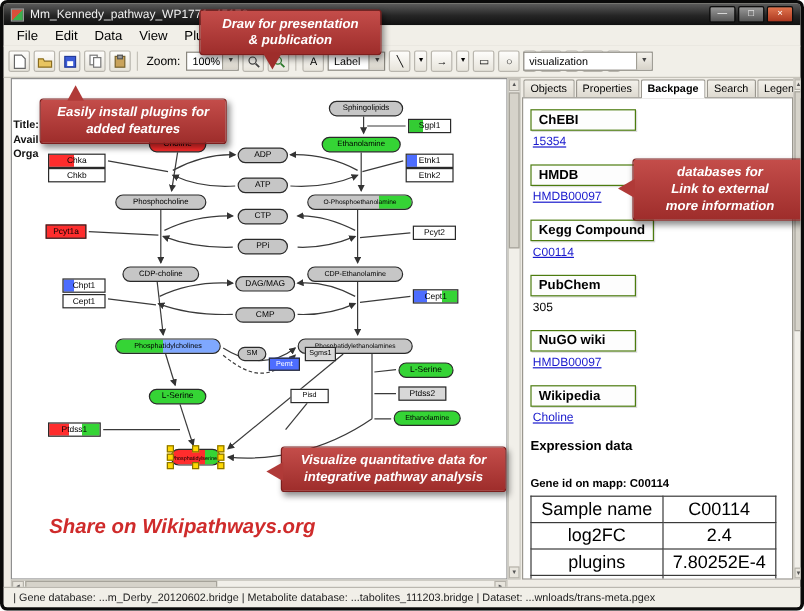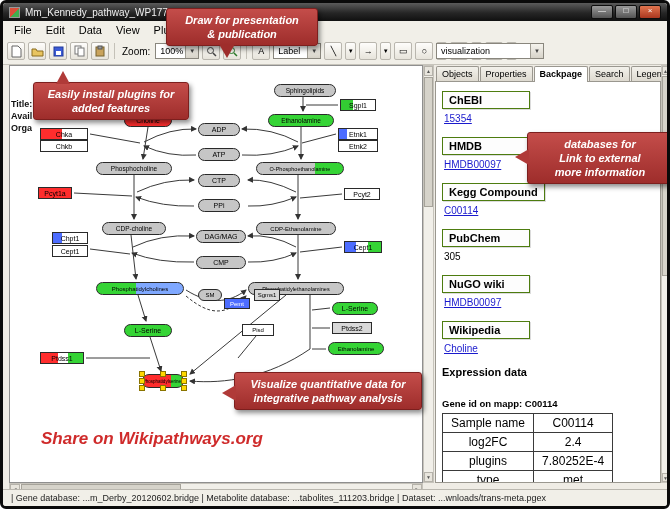--- a/index.html
+++ b/index.html
@@ -38,21 +38,21 @@
   .sidepanel{position:absolute;left:431px;top:62px;width:227px;height:418px;background:#efece5;}
   .tabs{display:flex;gap:1px;padding:1px 2px 0;height:16px;}
   .tab{font-size:9px;padding:2px 5px;background:linear-gradient(#f3f1eb,#dcd8ce);border:1px solid #9a978f;border-bottom:none;border-radius:2px 2px 0 0;white-space:nowrap;}
   .tab.active{background:#fff;font-weight:bold;position:relative;z-index:2;}
   .panel-content{position:absolute;left:1px;right:0;top:16px;bottom:0;background:#fff;border:1px solid #9a978f;padding:8px 6px;box-sizing:border-box;overflow:hidden;}
   .bp-header{display:inline-block;min-width:88px;border:1px solid #4d7c0f;background:#fdfdfd;font-size:11px;font-weight:bold;padding:2px 6px;box-sizing:border-box;box-shadow:1px 1px 0 #dcdcdc;}
   .bp-value{font-size:10px;margin:4px 0 12px 2px;}
   .bp-link{color:#1a1acd;text-decoration:underline;cursor:pointer;}
   .bp-exp{font-size:11px;font-weight:bold;margin:8px 0 20px;}
   .bp-geneid{font-size:9.5px;font-weight:bold;margin-bottom:4px;}
-  table.bp{border-collapse:collapse;font-size:12px;border-radius:32px;}
+  table.bp{border-collapse:collapse;font-size:15px;border-radius:32px;}
   table.bp td{border:1px solid #3a3a3a;padding:2px 8px;text-align:center;min-width:50px;background:#fff;}
   
   .statusbar{position:absolute;left:0;right:0;bottom:0;height:17px;background:#f1efe8;border-top:1px solid #bab7af;font-size:9px;line-height:16px;padding:0 8px;color:#222;white-space:nowrap;overflow:hidden;box-sizing:border-box;}
   
   .callout{position:absolute;background:linear-gradient(#c44d4a,#9e2d2b);border:1px solid #7c1f1e;color:#fff;font-weight:bold;font-style:italic;text-align:center;font-size:11px;line-height:14px;padding:4px 8px;border-radius:3px;box-shadow:2px 3px 5px rgba(0,0,0,.45);z-index:60;}
   .callout .ptr{position:absolute;width:0;height:0;}
   .co-draw{left:163px;top:5px;width:134px;}
   .co-draw .ptr{bottom:-13px;left:52px;border-left:8px solid transparent;border-right:8px solid transparent;border-top:14px solid #9e2d2b;}
   .co-plugins{left:30px;top:79px;width:138px;}
   .co-plugins .ptr{top:-12px;left:22px;border-left:7px solid transparent;border-right:7px solid transparent;border-bottom:13px solid #b03a38;}

